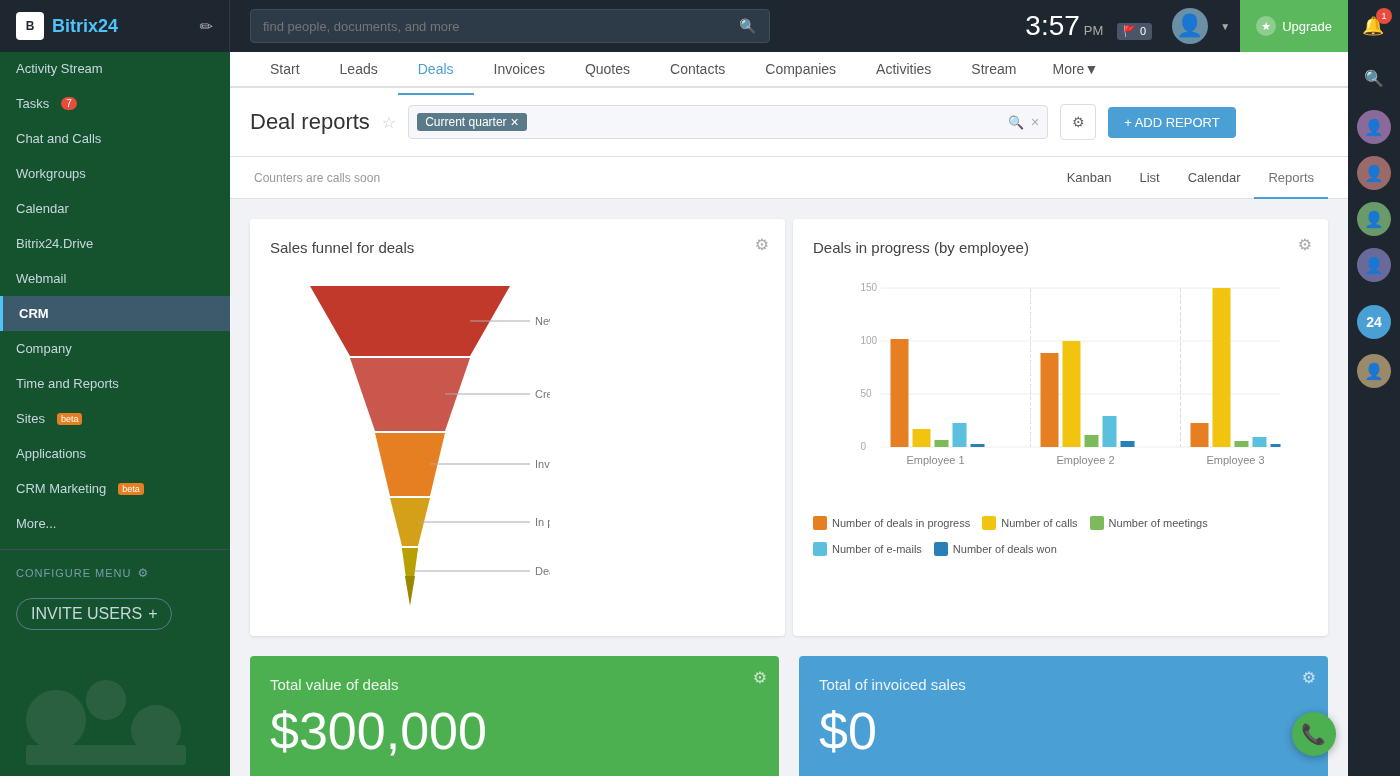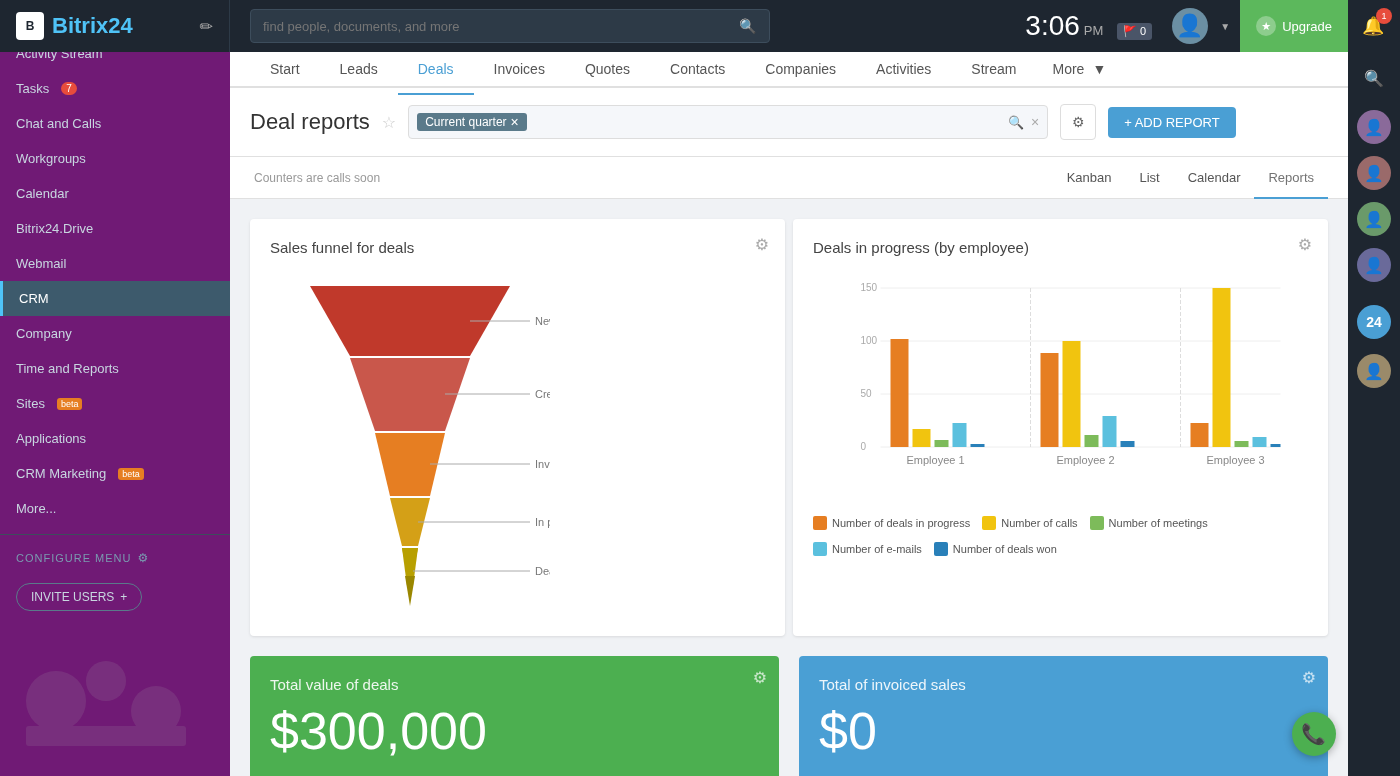--- a/index.html
+++ b/index.html
@@ -9,21 +9,21 @@
     .topbar {
       position: fixed; top: 0; left: 0; right: 0; height: 52px;
       background: #1e2630; display: flex; align-items: center; z-index: 100;
     }
     .topbar-logo {
       width: 230px; height: 52px; background: #1e2630;
       display: flex; align-items: center; padding: 0 16px; gap: 8px;
       border-right: 1px solid #2d3a47;
     }
     .logo-icon { width: 28px; height: 28px; background: #fff; border-radius: 4px; display: flex; align-items: center; justify-content: center; font-weight: bold; font-size: 12px; color: #1e2630; }
-    .logo-text { color: #fff; font-size: 22px; font-weight: 600; }
+    .logo-text { color: #fff; font-size: 18px; font-weight: 600; }
     .logo-text span { color: #4fc3f7; }
     .edit-icon { color: #aaa; font-size: 16px; margin-left: auto; cursor: pointer; }
 
     .search-bar {
       flex: 1; max-width: 520px; margin: 0 20px;
       background: #2d3a47; border-radius: 4px; border: 1px solid #3d4d5c;
       display: flex; align-items: center; padding: 0 12px; height: 34px;
     }
     .search-bar input {
       background: transparent; border: none; outline: none;
@@ -46,59 +46,59 @@
     }
     .upgrade-icon { width: 20px; height: 20px; border-radius: 50%; background: rgba(255,255,255,0.3); display: flex; align-items: center; justify-content: center; font-size: 11px; }
 
     .help-btn {
       width: 52px; height: 52px; background: #4a9fd4; display: flex; align-items: center; justify-content: center;
       color: #fff; font-size: 20px; font-weight: bold; cursor: pointer;
     }
 
     
     .sidebar {
-      position: fixed; top: 36px; left: 0; width: 230px; bottom: 0;
-      background: #701a75; overflow-y: auto; z-index: 90;
+      position: fixed; top: 51px; left: 0; width: 230px; bottom: 0;
+      background: #14532d; overflow-y: auto; z-index: 90;
     }
     .sidebar-item {
       padding: 10px 16px; color: #c8d6e0; font-size: 13px; cursor: pointer;
       display: flex; align-items: center; gap: 8px; position: relative;
     }
     .sidebar-item.crm-active {
-      background: #3d5a6c; color: #fff; font-weight: 400;
+      background: #3d5a6c; color: #fff; font-weight: 700;
       border-left: 3px solid #4fc3f7;
     }
     .badge { background: #e74c3c; color: #fff; font-size: 10px; padding: 1px 5px; border-radius: 10px; margin-left: 4px; }
     .beta-badge { background: #e67e22; color: #fff; font-size: 9px; padding: 1px 4px; border-radius: 3px; margin-left: 4px; }
     .sidebar-divider { height: 1px; background: #3d4d5c; margin: 8px 0; }
     .configure-menu { padding: 8px 16px; display: flex; align-items: center; gap: 6px; color: #7a9ab0; font-size: 11px; text-transform: uppercase; letter-spacing: 1px; cursor: pointer; }
     .gear-icon { font-size: 12px; }
     .invite-btn {
       margin: 10px 16px; background: transparent; border: 1px solid #5a7a8a; color: #c8d6e0;
-      border-radius: 20px; padding: 6px 14px; font-size: 12px; cursor: pointer; display: flex; align-items: center; gap: 6px;
+      border-radius: 20px; padding: 6px 14px; font-size: 16px; cursor: pointer; display: flex; align-items: center; gap: 6px;
     }
     .sidebar-bg { padding: 20px 16px; }
 
     
     .main {
       position: fixed; top: 52px; left: 230px; right: 52px; bottom: 0;
       background: #f0f2f5; overflow-y: auto;
     }
 
     
     .nav-tabs {
       background: #fff; display: flex; align-items: center;
       border-bottom: 2px solid #e0e0e0; padding: 0 20px; height: 36px;
     }
     .nav-tab {
       padding: 16px 20px; font-size: 14px; color: #555; cursor: pointer;
       border-bottom: 2px solid transparent; margin-bottom: -2px; white-space: nowrap;
     }
     .nav-tab.active { color: #4a9fd4; border-bottom: 2px solid #4a9fd4; font-weight: 500; }
-    .nav-more { padding: 16px 16px; font-size: 14px; color: #555; cursor: pointer; display: flex; align-items: flex-start; gap: 8px; }
+    .nav-more { padding: 16px 16px; font-size: 14px; color: #555; cursor: pointer; display: flex; align-items: flex-start; gap: 0; }
 
     
     .page-header {
       background: #fff; padding: 16px 20px; display: flex; align-items: center;
       gap: 12px; border-bottom: 1px solid #e0e0e0;
     }
     .page-title { font-size: 22px; color: #333; font-weight: 400; }
     .star-icon { color: #ccc; font-size: 16px; cursor: pointer; }
     .filter-bar {
       flex: 1; background: #f5f7fa; border: 1px solid #ddd; border-radius: 4px;
@@ -190,21 +190,21 @@
     <div class="logo-text">
       <span>Bitrix</span><span>24</span>
     </div>
     <span class="edit-icon">✏</span>
   </div>
   <div class="search-bar">
     <input type="text" placeholder="find people, documents, and more" style="">
     <span class="search-icon">🔍</span>
   </div>
   <div class="topbar-clock">
-    <span>3:06</span>
+    <span>3:57</span>
     <span class="clock-ampm">PM</span>
     <span class="flag-badge">🚩 <span>0</span></span>
   </div>
   <div class="topbar-right">
     <div class="avatar">
       <span style="font-size:22px;">👤</span>
     </div>
     <span class="dropdown-arrow">▼</span>
   </div>
   <button class="upgrade-btn">

